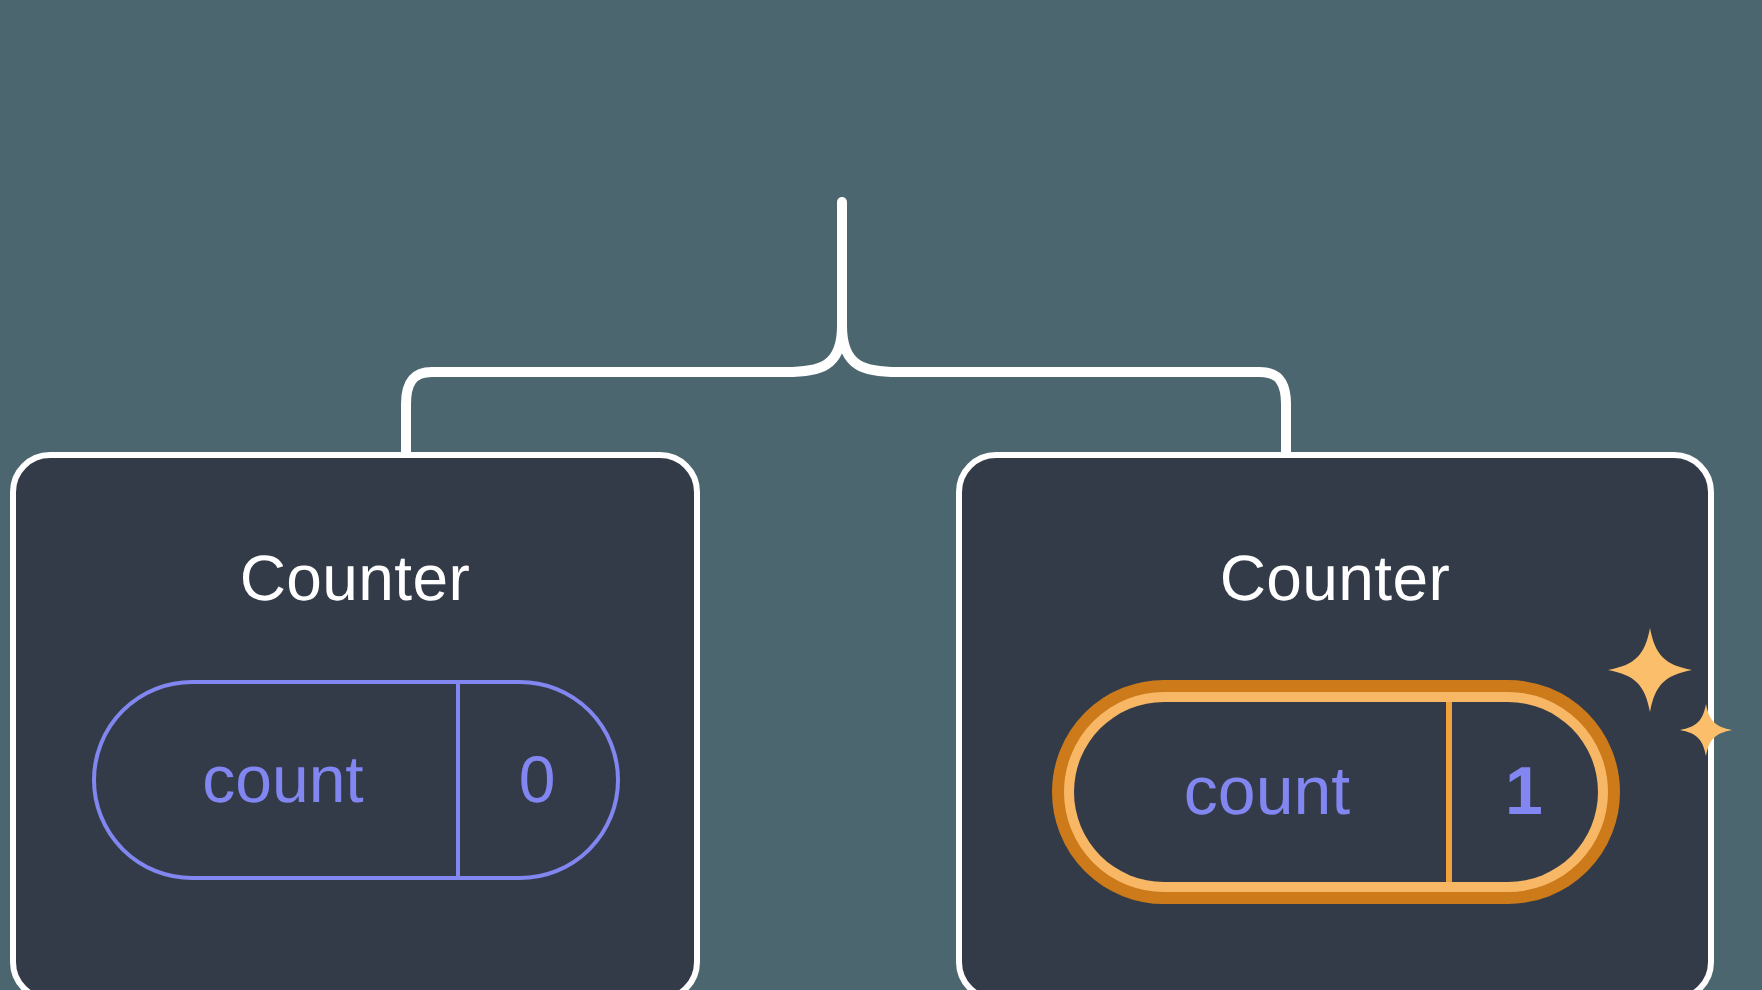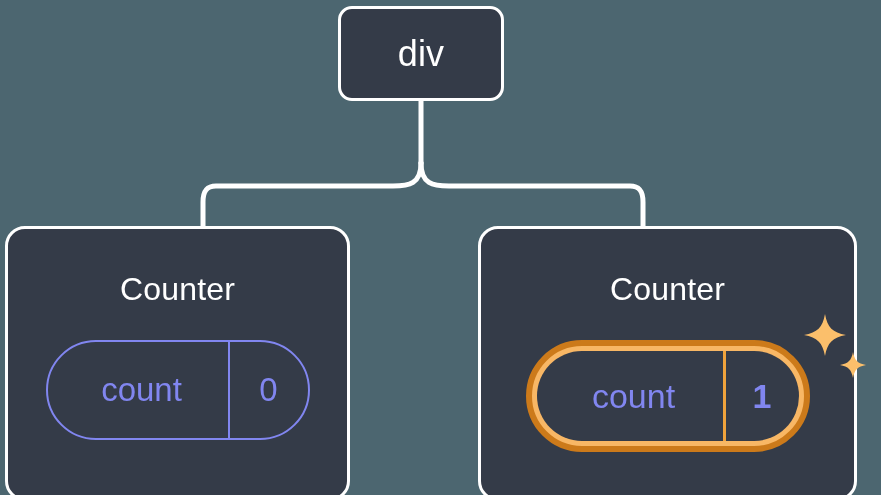--- a/index.html
+++ b/index.html
@@ -152,23 +152,20 @@
                C 206 186, 203 192, 203 202
                L 203 228"></path>
       <path d="M421 163
                C 421 184, 433 186, 449 186
                L 630 186
                C 640 186, 643 192, 643 202
                L 643 228"></path>
     </g>
   </svg>
 
-  <div class="node node-root">
-    <div class="node-title">div</div>
-  </div>
 
   <div class="node node-child node-child-left">
     <div class="node-title">Counter</div>
     <div class="pill-wrap">
       <div class="pill pill-plain">
         <div class="pill-cell pill-key">count</div>
         <div class="pill-cell pill-val">0</div>
       </div>
     </div>
   </div>

